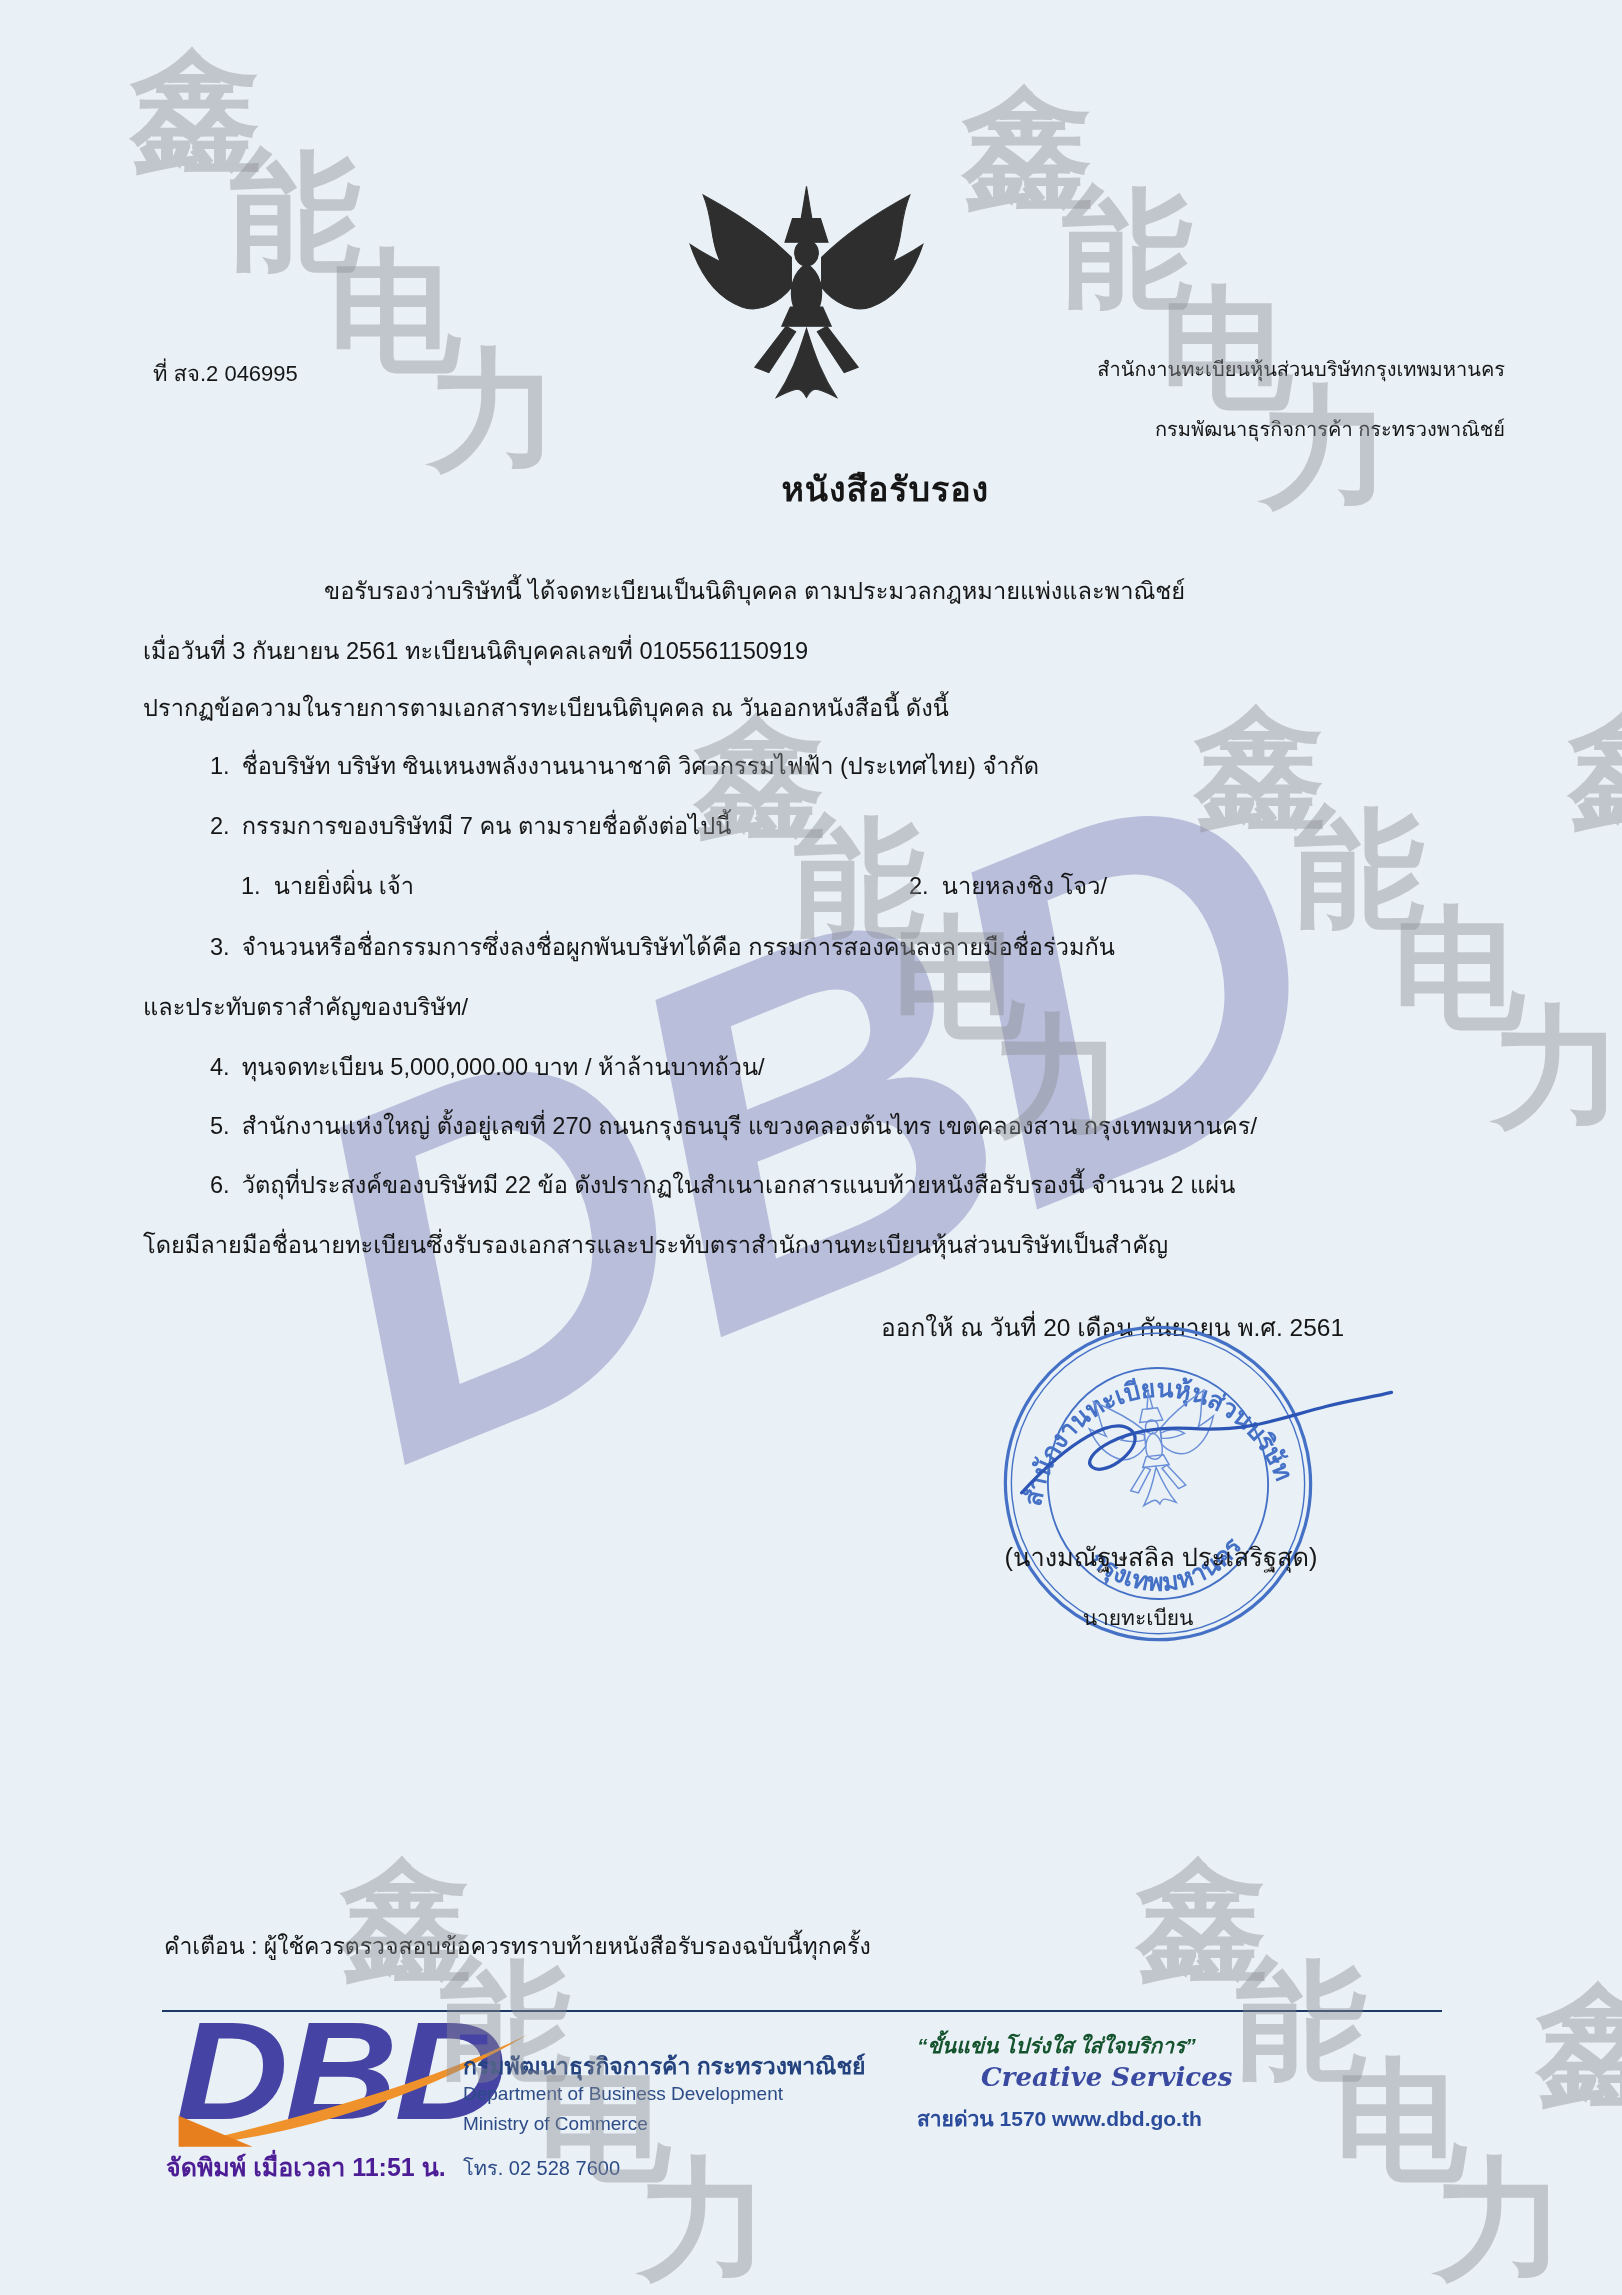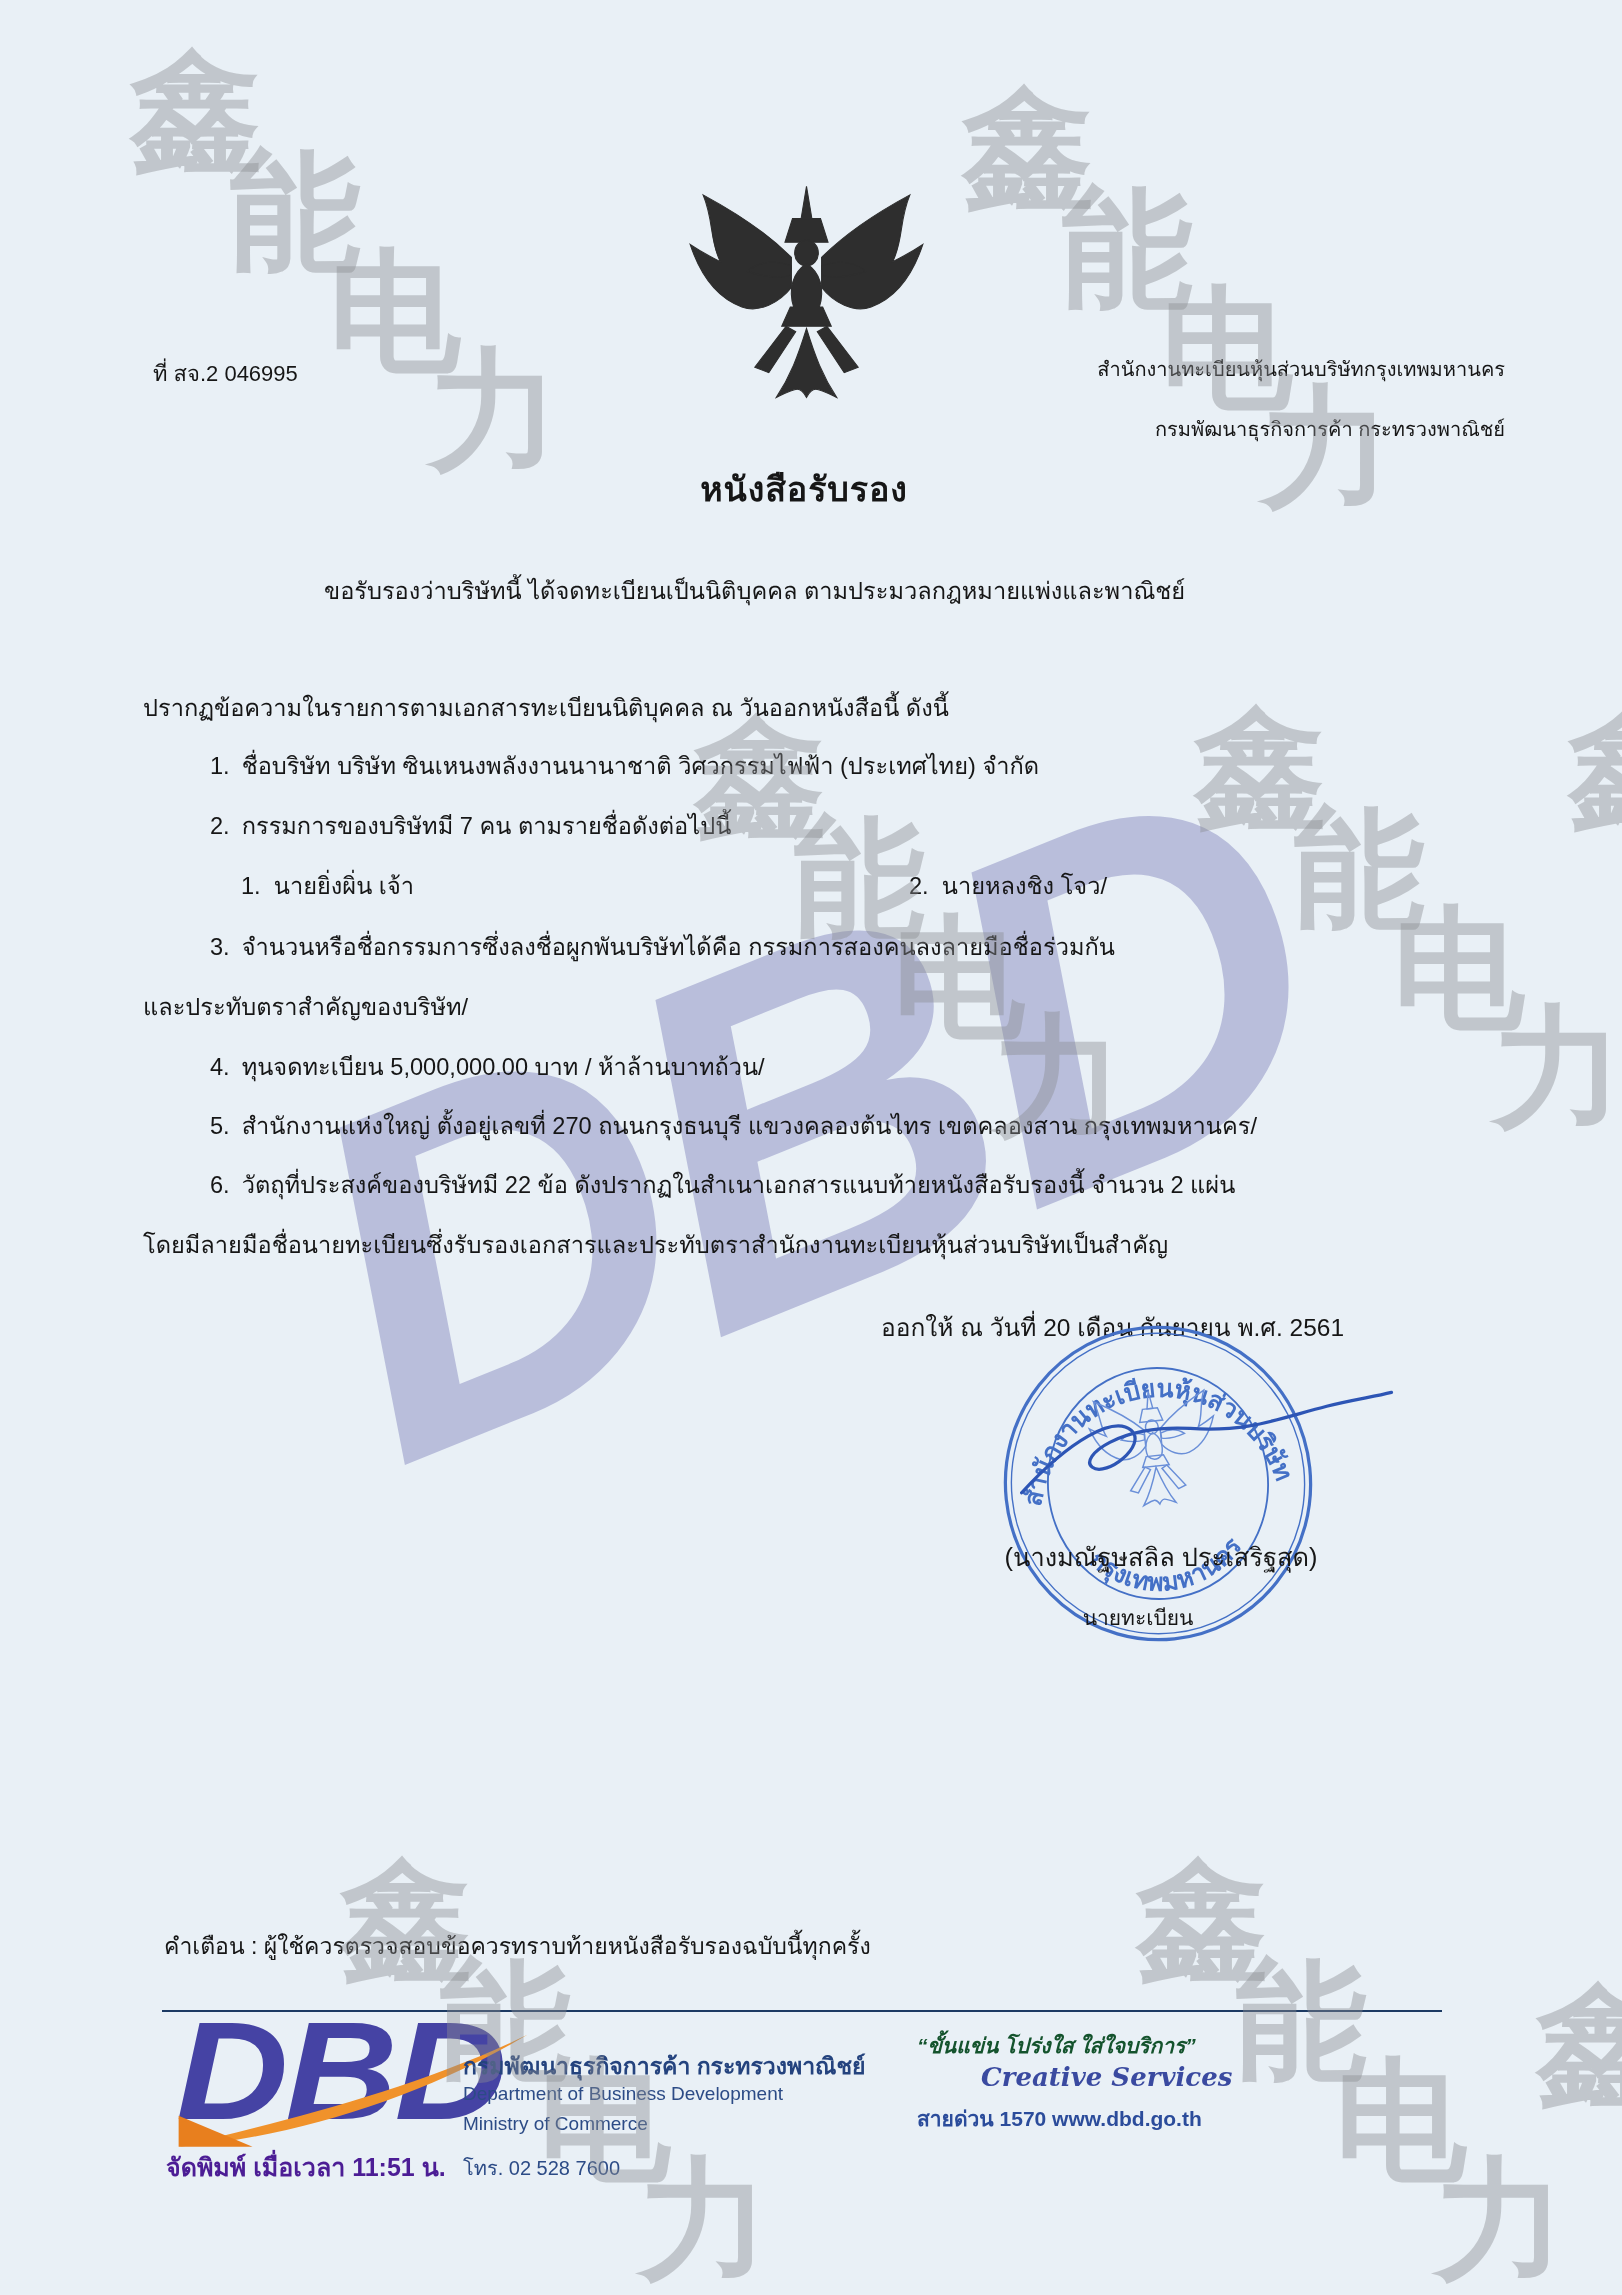--- a/index.html
+++ b/index.html
@@ -28,21 +28,21 @@
   }
 
   .content{position:absolute;inset:0;z-index:3;}
 
   
   .garuda-top{position:absolute;left:688px;top:184px;width:237px;height:248px;}
   .doc-no{left:153px;top:356px;font-size:22px;}
   .office-line{right:118px;font-size:20px;}
   .office-line.l1{top:353px;}
   .office-line.l2{top:413px;}
-  .cert-title{left:619px;top:462px;width:370px;text-align:center;font-size:34px;font-weight:700;letter-spacing:0.9px;}
+  .cert-title{left:619px;top:462px;width:370px;text-align:right;font-size:34px;font-weight:700;letter-spacing:0.9px;}
 
   
   .bline{font-size:23.6px;line-height:1.25;}
   .row{display:flex;gap:12px;}
   .dirrow span{font-size:23.6px;}
 
   
   .stamp-svg{position:absolute;left:996px;top:1324px;width:324px;height:319px;overflow:visible;z-index:3;}
   .registrar-name{left:953px;top:1537px;width:416px;text-align:center;font-size:25.4px;z-index:4;}
   .registrar-title{left:930px;top:1601px;width:416px;text-align:center;font-size:21px;z-index:4;}
@@ -144,20 +144,21 @@
           <use href="#garuda-shape"></use>
         </g>
     </svg>
 
     <div class="abs doc-no">ที่ สจ.2 046995</div>
     <div class="abs office-line l1">สำนักงานทะเบียนหุ้นส่วนบริษัทกรุงเทพมหานคร</div>
     <div class="abs office-line l2">กรมพัฒนาธุรกิจการค้า  กระทรวงพาณิชย์</div>
     <div class="abs cert-title">หนังสือรับรอง</div>
 
     <div class="abs bline" style="left:324px;top:577px">ขอรับรองว่าบริษัทนี้ ได้จดทะเบียนเป็นนิติบุคคล ตามประมวลกฎหมายแพ่งและพาณิชย์</div>
+    <div class="abs bline" style="left:143px;top:637px">เมื่อวันที่ 3 กันยายน 2561 ทะเบียนนิติบุคคลเลขที่ 0105561150919</div>
     <div class="abs bline" style="left:143px;top:694px">ปรากฏข้อความในรายการตามเอกสารทะเบียนนิติบุคคล  ณ  วันออกหนังสือนี้  ดังนี้</div>
 
     <div class="abs bline row" style="left:210px;top:752px">
       <span>1.</span>
       <span>ชื่อบริษัท บริษัท ซินเหนงพลังงานนานาชาติ วิศวกรรมไฟฟ้า (ประเทศไทย) จำกัด</span>
     </div>
     <div class="abs bline row" style="left:210px;top:812px">
       <span>2.</span>
       <span>กรรมการของบริษัทมี 7 คน ตามรายชื่อดังต่อไปนี้</span>
     </div>

